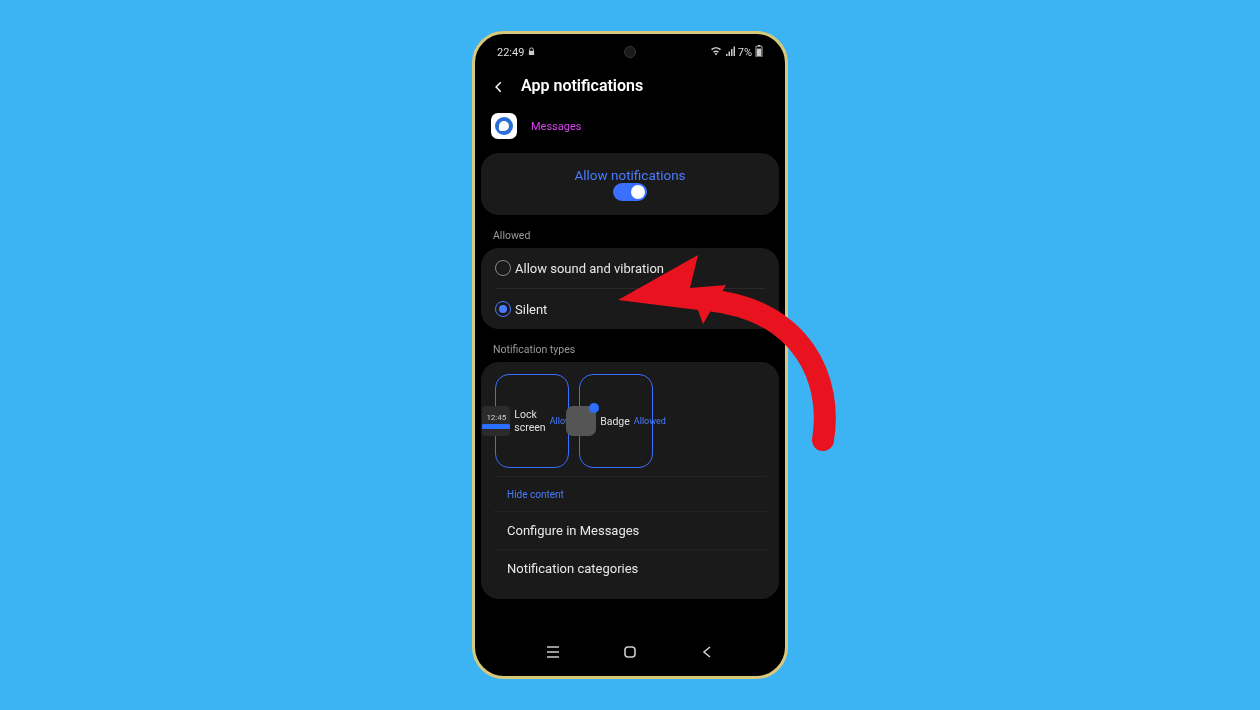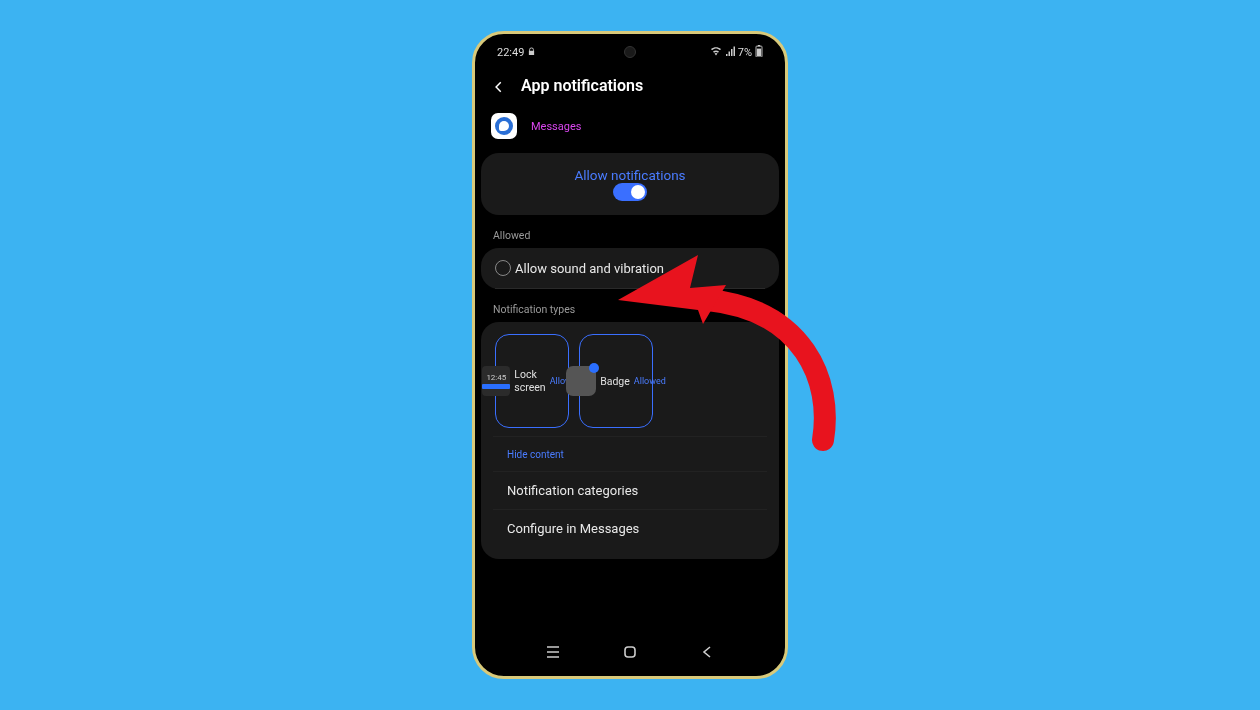--- a/index.html
+++ b/index.html
@@ -220,20 +220,24 @@
     </div>
 
     <div class="section-label">Allowed</div>
 
     <div class="card">
       <div class="radio-row">
         <div class="radio"></div>
         <span class="radio-label">Allow sound and vibration</span>
       </div>
       <div class="divider"></div>
+      <div class="radio-row">
+        <div class="radio selected"></div>
+        <span class="radio-label">Silent</span>
+      </div>
     </div>
 
     <div class="section-label">Notification types</div>
 
     <div class="card types-list">
       <div class="type-tiles">
         <div class="tile">
           <div class="tile-preview">
             <div class="tile-time">12:45</div>
             <div class="tile-bar"></div>
@@ -249,24 +253,24 @@
           </div>
           <div class="tile-name">Badge</div>
           <div class="tile-status">Allowed</div>
         </div>
       </div>
 
       <div class="list-row">
         <div class="list-sub">Hide content</div>
       </div>
       <div class="list-row">
+        <div class="list-title">Configure in Messages</div>
+      </div>
+      <div class="list-row">
         <div class="list-title">Notification categories</div>
-      </div>
-      <div class="list-row">
-        <div class="list-title">Configure in Messages</div>
       </div>
     </div>
 
     <div class="navbar">
       <div class="nav-btn">
         <svg width="16" height="14" viewBox="0 0 16 14" fill="none" stroke="#ccc" stroke-width="1.6">
             <line x1="2" y1="2" x2="14" y2="2"></line>
             <line x1="2" y1="7" x2="14" y2="7"></line>
             <line x1="2" y1="12" x2="14" y2="12"></line>
           </svg>

